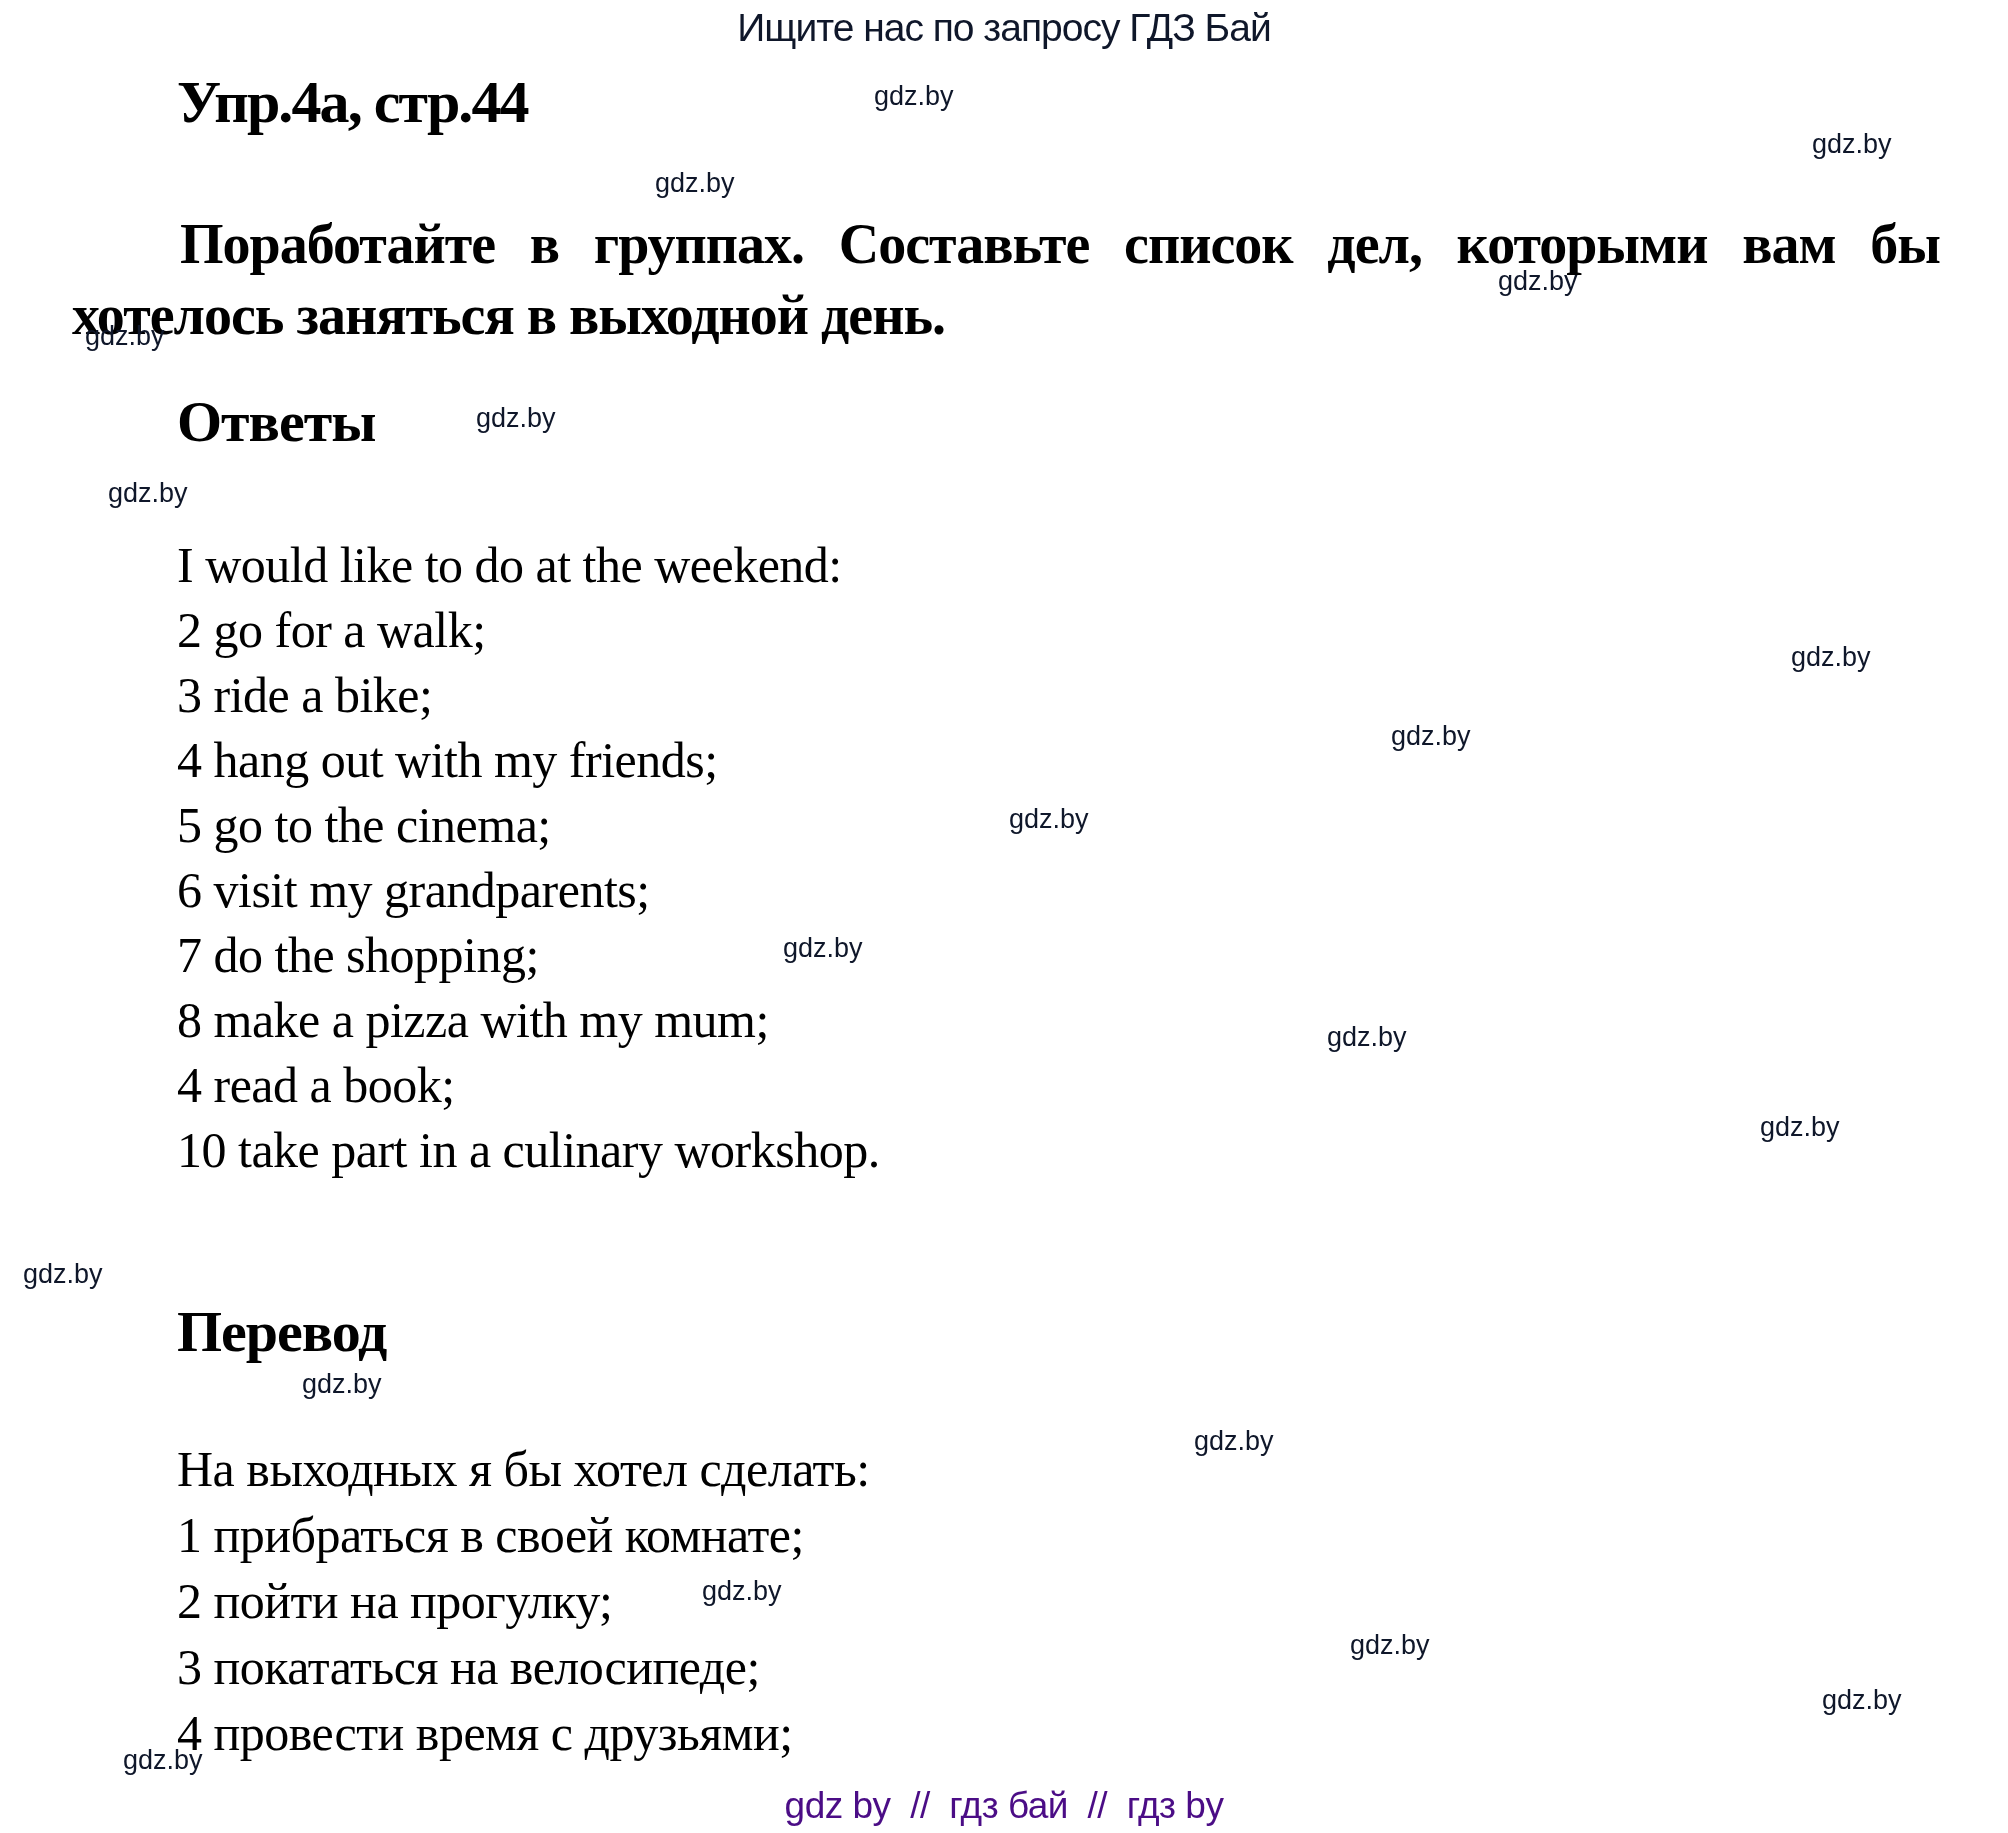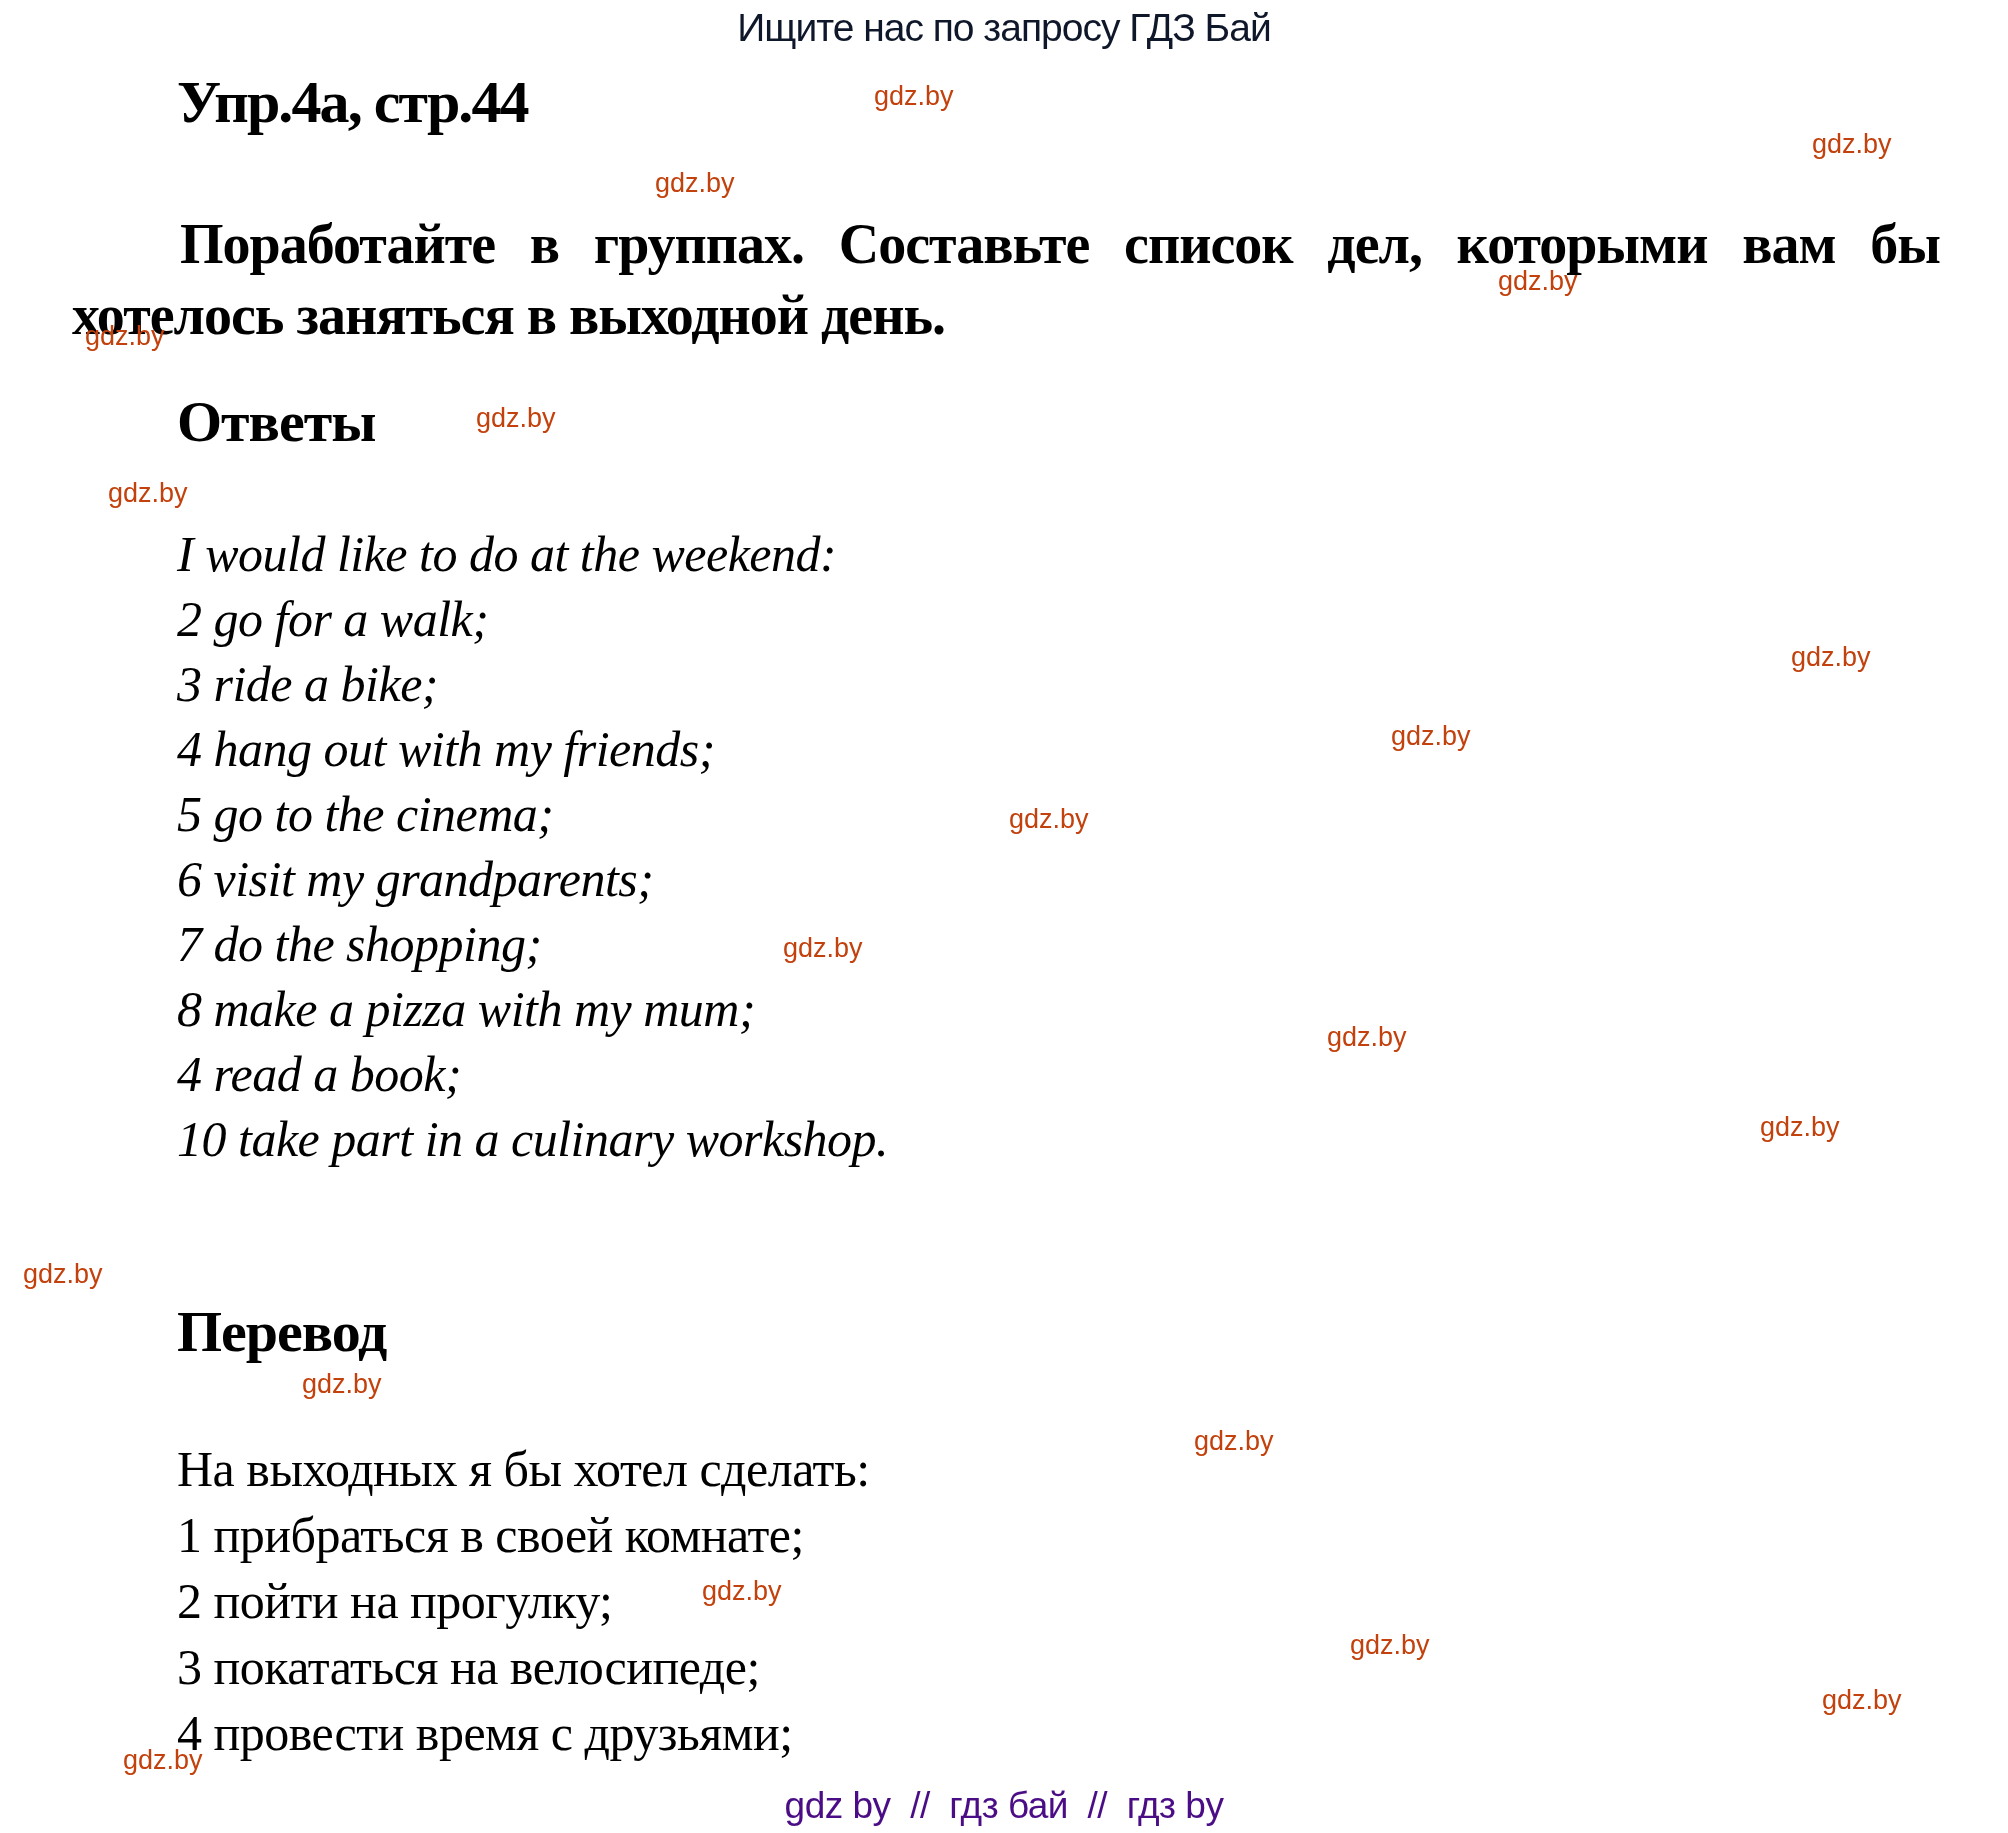--- a/index.html
+++ b/index.html
@@ -59,38 +59,38 @@
   }
   .h-answers { top: 388px; }
   .h-trans   { top: 1298px; }
   .list {
     position: absolute;
     left: 177px;
     font-size: 50px;
     letter-spacing: -0.5px;
     white-space: nowrap;
   }
-  .list-en { top: 522px;  line-height: 65px; font-style: italic; }
+  .list-en { top: 533px;  line-height: 65px; }
   .list-ru { top: 1436px; line-height: 66px; }
   .line { display: block; }
   .footer {
     position: absolute;
     top: 1785px; left: 0; right: 0;
     text-align: center;
     font-family: "Liberation Sans", sans-serif;
     font-size: 37px;
     color: #4b0d86;
     white-space: pre;
     letter-spacing: -0.5px;
   }
   .wm {
     position: absolute;
     font-family: "Liberation Sans", sans-serif;
     font-size: 27px;
-    color: #c2410c;
+    color: #0f172a;
     white-space: nowrap;
   }
 </style>
 </head>
 <body>
 
 <div class="page">
 
   <div class="banner">Ищите нас по запросу ГДЗ Бай</div>
 

